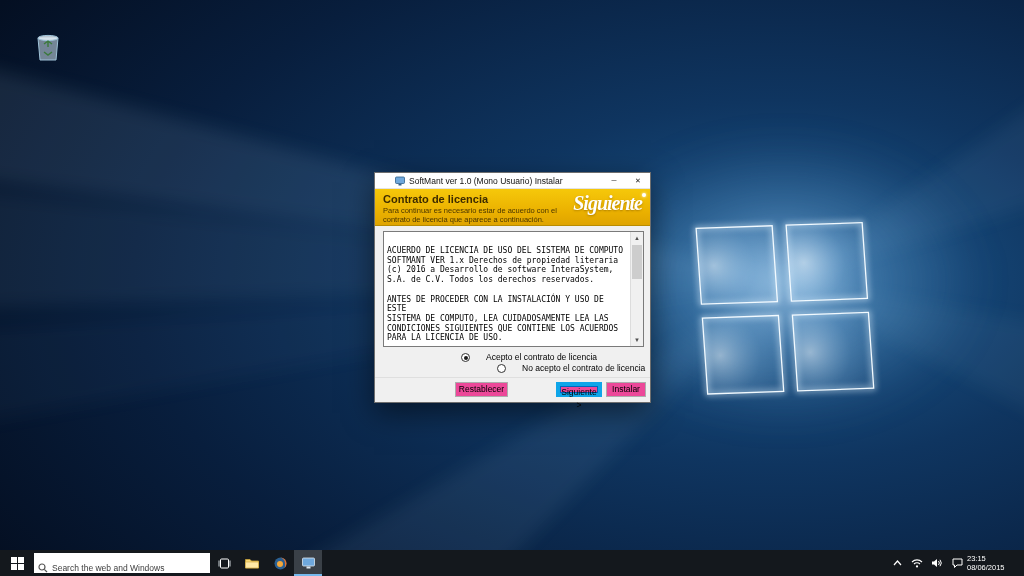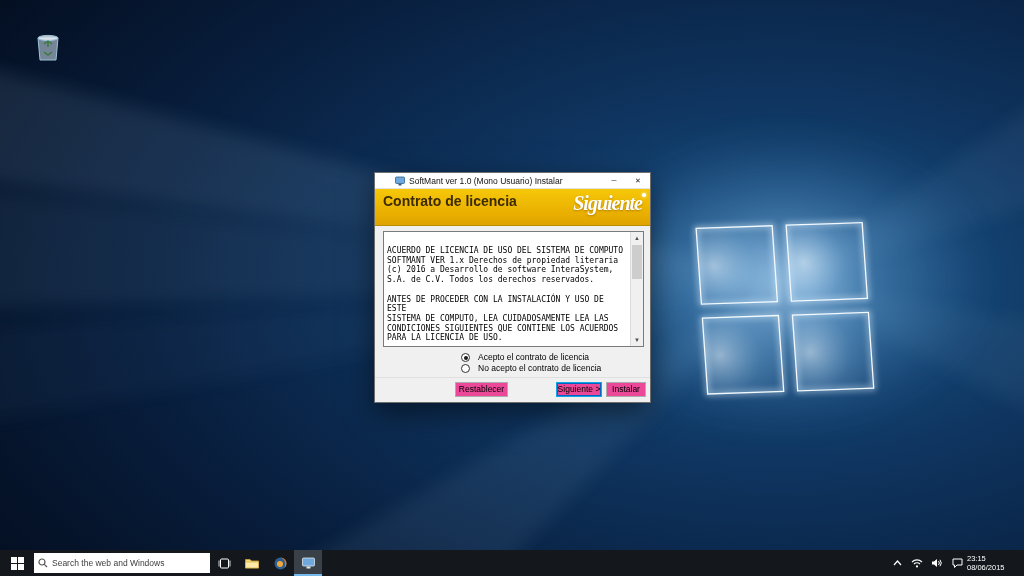--- a/index.html
+++ b/index.html
@@ -12,50 +12,50 @@
 
   
   .win { position:absolute; left:374px; top:172px; width:277px; height:231px;
          background:#f0f0f0; border:1px solid #6e6e6e; box-shadow:0 10px 28px rgba(0,0,0,.5); font-size:8.5px; color:#000; }
   .titlebar { height:16px; background:#ffffff; display:flex; align-items:center; padding-left:20px; border-bottom:1px solid #e3e3e3; }
   .titlebar .app-icon { width:10px; height:10px; margin-right:4px; flex:0 0 auto; }
   .titlebar .title { flex:1; font-size:8.5px; color:#111; white-space:nowrap; overflow:hidden; }
   .cap-btn { width:24px; height:16px; display:flex; align-items:center; justify-content:center; font-size:7px; color:#222; cursor:default; }
 
   .dlg-header { position:relative; height:37px; background:linear-gradient(180deg,#f6c80a 0%,#eab000 65%,#dfa400 100%); border-bottom:1px solid #b98c00; padding:4px 8px; }
-  .dlg-header .h-title { font-weight:bold; font-size:14px; color:#3d2b00; }
+  .dlg-header .h-title { font-weight:bold; font-size:11px; color:#3d2b00; }
   .dlg-header .h-sub { font-size:7.5px; color:#4a3600; width:190px; line-height:9px; margin-top:1px; }
   .brand { position:absolute; right:8px; top:3px; font-family:"Liberation Serif", serif; font-style:italic; font-weight:bold; font-size:20px; color:#ffffff; text-shadow:0 1px 2px rgba(130,90,0,.55); letter-spacing:-1px; }
   .brand-mark { position:absolute; right:4px; top:4px; width:4px; height:4px; border-radius:50%; background:#fff; box-shadow:0 0 3px #fff; }
 
   .license-box { position:absolute; left:8px; top:58px; width:261px; height:116px; background:#ffffff; border:1px solid #7a7a7a; display:flex; }
   .license-text { flex:1; padding:14px 3px; font-family:"DejaVu Sans Mono", monospace; font-size:8px; line-height:9.7px; white-space:pre-wrap; overflow:hidden; color:#000; }
   .scrollbar { width:13px; background:#f0f0f0; border-left:1px solid #dcdcdc; position:relative; }
   .sb-arrow { height:12px; display:flex; align-items:center; justify-content:center; font-size:6px; color:#505050; background:#f0f0f0; }
   .sb-arrow.down { position:absolute; bottom:0; left:0; right:0; }
   .sb-thumb { position:absolute; top:13px; left:1px; width:10px; height:34px; background:#cdcdcd; }
 
-  .radio-row { position:absolute; left:86px; display:flex; align-items:center; gap:8px; font-size:8.5px; color:#000; }
+  .radio-row { position:absolute; left:86px; display:flex; align-items:center; gap:16px; font-size:8.5px; color:#000; }
   .radio-row.r1 { top:179px; }
-  .radio-row.r2 { top:190px; }
+  .radio-row.r2 { top:190px;margin-left:36px; }
   .radio-dot { width:9px; height:9px; border-radius:50%; border:1px solid #333; background:#fff; position:relative; flex:0 0 auto; }
   .radio-dot.checked::after { content:""; position:absolute; left:2px; top:2px; width:4px; height:4px; border-radius:50%; background:#1a1a1a; }
 
   .btn-row-sep { position:absolute; left:0; right:0; top:204px; border-top:1px solid #dfdfdf; }
   .btn { position:absolute; top:209px; height:15px; background:#ec4899; border:1px solid #adadad; font-size:8.5px; color:#000; text-align:center; line-height:13px; cursor:default; }
-  .btn.default { border:1px solid #0ea5e9; box-shadow:0 0 0 1px #0067c0 inset; }
+  .btn.default { border:4px solid #0ea5e9; box-shadow:0 0 0 1px #0067c0 inset; }
   .btn-reset { left:80px; width:53px; }
   .btn-back { left:146px; width:33px;margin-left:47px; }
   .btn-next { left:181px; width:46px; }
   .btn-cancel { left:231px; width:40px; }
 
   
   .taskbar { position:absolute; left:0; bottom:0; width:1024px; height:26px; background:#14181d; display:flex; align-items:stretch; z-index:5; }
   .start-btn { width:34px; display:flex; align-items:center; justify-content:center; }
-  .search-box { width:176px; margin:3px 0; background:#ffffff; display:flex; align-items:center; padding:0 4px; gap:4px; }
+  .search-box { width:176px; margin:3px 0; background:#ffffff; display:flex; align-items:flex-end; padding:0 4px; gap:4px; }
   .search-box input { border:none; outline:none; flex:1; font-size:8.5px; color:#222; font-family:"Liberation Sans",sans-serif; background:transparent; }
   .search-box input::placeholder { color:#3c3c3c; }
   .tb-icon { width:28px; display:flex; align-items:center; justify-content:center; }
   .tb-icon.active { background:#3a4047; box-shadow:inset 0 -2px 0 #76b9ed; }
   .tb-spacer { flex:1; }
   .tray { display:flex; align-items:center; }
   .tray-icon { width:20px; height:26px; display:flex; align-items:center; justify-content:center; color:#fff; }
   .clock { width:52px; height:26px; display:flex; flex-direction:column; justify-content:center; color:#ffffff; font-size:7.5px; line-height:9px; }
   .show-desktop { width:5px; border-left:1px solid #3a3f45; }
 </style>
@@ -134,20 +134,21 @@
         <rect x="0.5" y="1" width="9" height="6.5" rx="1" fill="#6fa8dc" stroke="#2e5f8a" stroke-width="0.8"></rect>
         <rect x="3.5" y="8" width="3" height="1.5" fill="#2e5f8a"></rect>
       </svg>
       <span class="title">SoftMant ver 1.0 (Mono Usuario)  Instalar</span>
       <span class="cap-btn">─</span>
       <span class="cap-btn close">✕</span>
     </div>
 
     <div class="dlg-header">
       <div class="h-title">Contrato de licencia</div>
+      <div class="h-sub">Para continuar es necesario estar de acuerdo con el contrato de licencia que aparece a continuación.</div>
       <div class="brand">Siguiente</div>
       <div class="brand-mark"></div>
     </div>
 
     <div class="license-box">
       <div class="license-text">ACUERDO DE LICENCIA DE USO DEL SISTEMA DE COMPUTO
 SOFTMANT VER 1.x Derechos de propiedad literaria
 (c) 2016 a Desarrollo de software InteraSystem,
 S.A. de C.V. Todos los derechos reservados.
 

